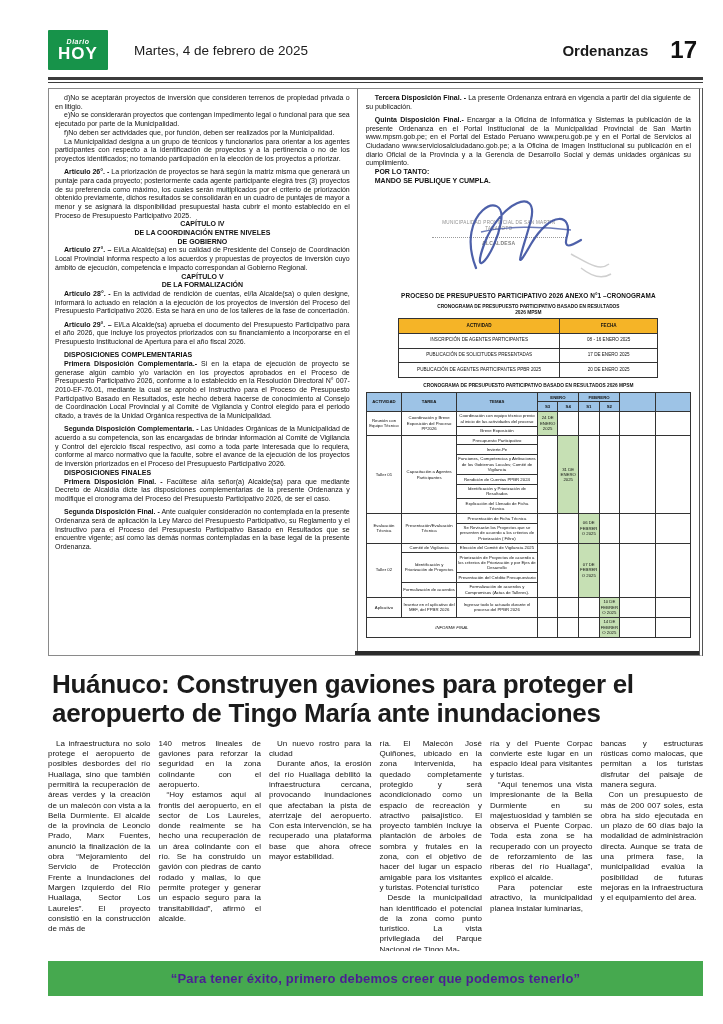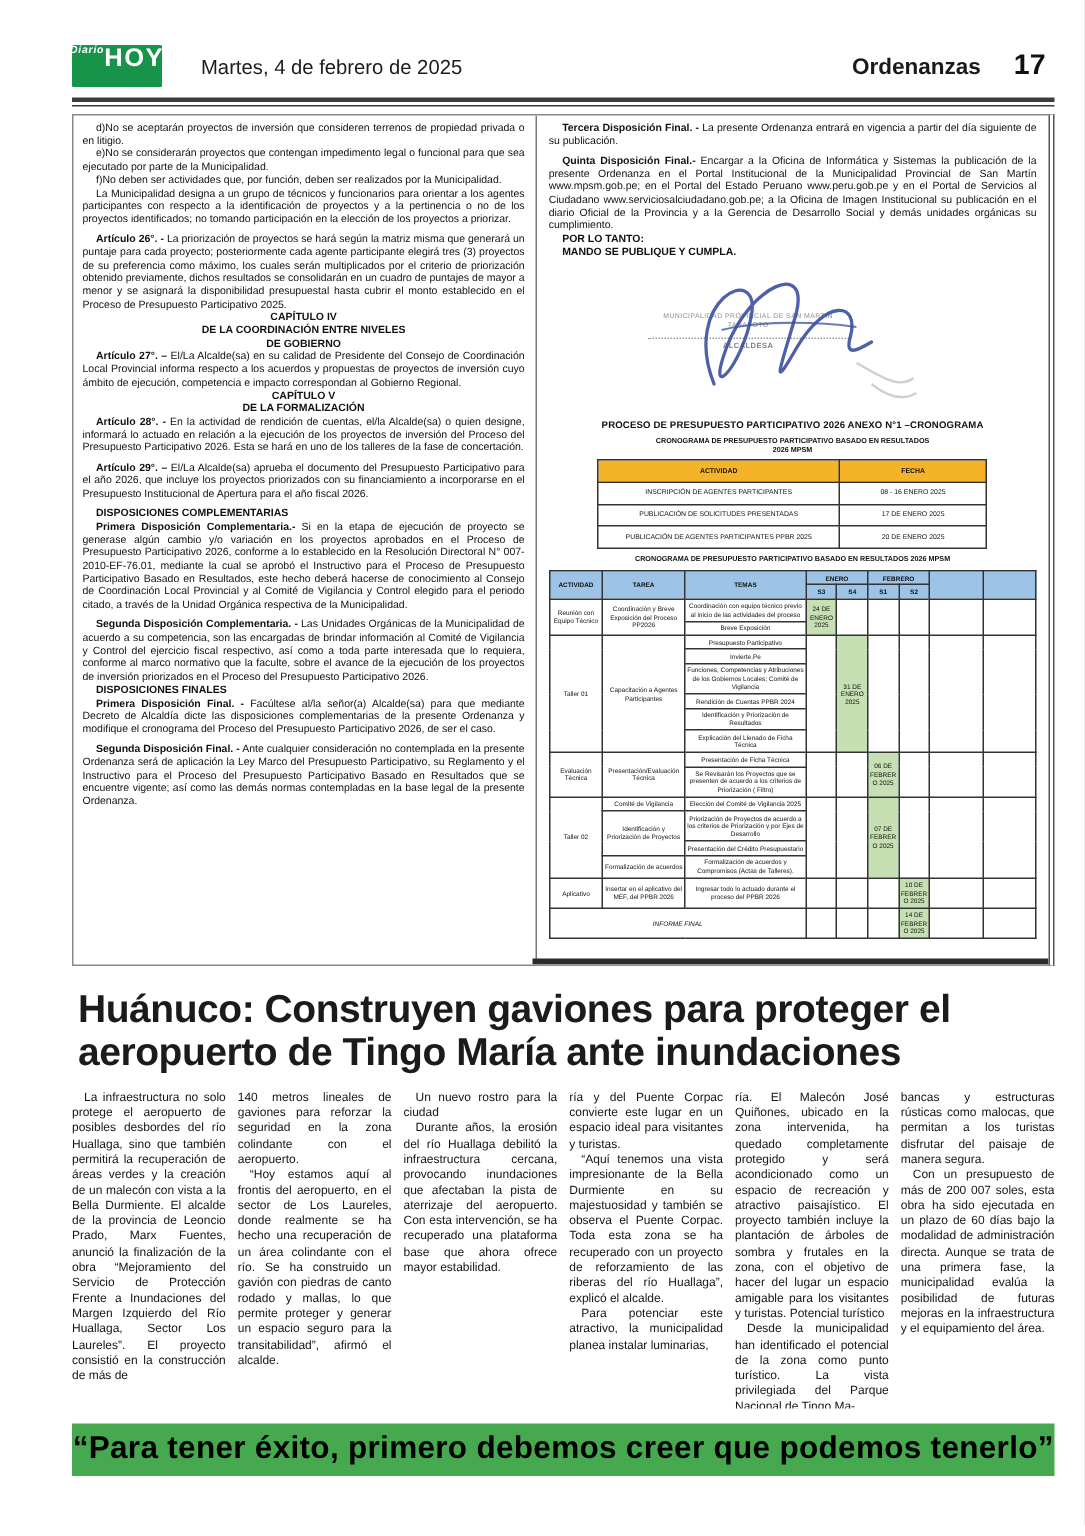--- a/index.html
+++ b/index.html
@@ -2,28 +2,28 @@
 <html><head>
 <meta charset="utf-8">
 <style>
   html,body { margin:0; padding:0; background:#d9d9d9; }
   .page { width:723px; height:1024px; margin:0 auto; background:#ffffff;
           font-family:"Liberation Sans", sans-serif; color:#111;
           box-sizing:border-box; padding:30px 20px 0 48px; position:relative; }
 
   
   .masthead { display:flex; align-items:center; }
-  .logo { width:60px; height:28px; background:#17934a; color:#fff; text-align:center;
-          display:flex; justify-content:center; line-height:1; border-radius:1px; }
+  .logo { width:60px; height:40px; background:#17934a; color:#fff; text-align:center;
+          display:flex; flex-direction:column; justify-content:center; line-height:1; border-radius:1px; }
   .logo-top { font-size:7px; font-style:italic; font-weight:bold; letter-spacing:.5px; }
   .logo-main { font-size:17px; font-weight:bold; letter-spacing:1px; }
   .m-date { margin-left:26px; font-size:13.5px; color:#1c1c1c; }
   .m-spacer { flex:1; }
   .m-section { font-size:15px; font-weight:bold; color:#1a1a1a; }
-  .m-page { font-size:19px; font-weight:bold; margin-left:22px; margin-right:6px; }
+  .m-page { font-size:24px; font-weight:bold; margin-left:22px; margin-right:6px; }
   .rule-thick { height:3px; background:#3c3c3c; margin-top:7px; }
   .rule-thin  { height:1px; background:#3c3c3c; margin-top:2px; }
 
   
   .ordinance { display:flex; margin-top:5px; height:566px; border:1px solid #8a8a8a;
                border-right:4px double #555; position:relative; overflow:hidden; }
   .thickline { position:absolute; bottom:0; left:47%; right:0; height:4px; background:#2b2b2b; }
   .ord-left  { width:47.5%; box-sizing:border-box; padding:5px 7px 0 6px; border-right:1px solid #777;
                font-size:7px; line-height:8.7px; text-align:justify; }
   .ord-right { flex:1; box-sizing:border-box; padding:5px 8px 0 8px;
@@ -60,23 +60,23 @@
   .headline { font-size:26px; font-weight:bold; text-align:left; line-height:1.13;
               margin:14px 4px 10px; color:#1b1b1b; letter-spacing:-.3px; }
   .cols { display:flex; gap:8px; height:212px; overflow:hidden;
           font-size:8px; line-height:10.3px; text-align:justify; color:#141414;justify-content:flex-end; }
   .col { flex:1; }
   .cols p { margin:0; text-indent:8px; }
   .ni { text-indent:0 !important; }
   .pgap { margin-top:10px; }
 
   
-  .banner { margin-top:10px; height:35px; background:#46a94f; color:#000000;
+  .banner { margin-top:10px; height:35px; background:#46a94f; color:#4c1d95;
             display:flex; align-items:center; justify-content:center;
-            font-size:21px; font-weight:bold; letter-spacing:.2px; }
+            font-size:13px; font-weight:bold; letter-spacing:.2px; }
 </style>
 </head>
 <body>
 
 <div class="page">
 
   <header class="masthead">
     <div class="logo">
       <div class="logo-top">Diario</div>
       <div class="logo-main">HOY</div>
@@ -292,29 +292,29 @@
       </div>
       <div class="col">
         <p class="ni">140 metros lineales de gaviones para reforzar la seguridad en la zona colindante con el aeropuerto.</p>
         <p class="pgap">“Hoy estamos aquí al frontis del aeropuerto, en el sector de Los Laureles, donde realmente se ha hecho una recuperación de un área colindante con el río. Se ha construido un gavión con piedras de canto rodado y mallas, lo que permite proteger y generar un espacio seguro para la transitabilidad”, afirmó el alcalde.</p>
       </div>
       <div class="col">
         <p class="pgap">Un nuevo rostro para la ciudad</p>
         <p>Durante años, la erosión del río Huallaga debilitó la infraestructura cercana, provocando inundaciones que afectaban la pista de aterrizaje del aeropuerto. Con esta intervención, se ha recuperado una plataforma base que ahora ofrece mayor estabilidad.</p>
       </div>
       <div class="col">
+        <p class="ni">ría. El Malecón José Quiñones, ubicado en la zona intervenida, ha quedado completamente protegido y será acondicionado como un espacio de recreación y atractivo paisajístico. El proyecto también incluye la plantación de árboles de sombra y frutales en la zona, con el objetivo de hacer del lugar un espacio amigable para los visitantes y turistas. Potencial turístico</p>
+        <p>Desde la municipalidad han identificado el potencial de la zona como punto turístico. La vista privilegiada del Parque Nacional de Tingo Ma-</p>
+      </div>
+      <div class="col">
         <p class="ni">ría y del Puente Corpac convierte este lugar en un espacio ideal para visitantes y turistas.</p>
         <p class="pgap">“Aquí tenemos una vista impresionante de la Bella Durmiente en su majestuosidad y también se observa el Puente Corpac. Toda esta zona se ha recuperado con un proyecto de reforzamiento de las riberas del río Huallaga”, explicó el alcalde.</p>
         <p class="pgap">Para potenciar este atractivo, la municipalidad planea instalar luminarias,</p>
       </div>
       <div class="col">
-        <p class="ni">ría. El Malecón José Quiñones, ubicado en la zona intervenida, ha quedado completamente protegido y será acondicionado como un espacio de recreación y atractivo paisajístico. El proyecto también incluye la plantación de árboles de sombra y frutales en la zona, con el objetivo de hacer del lugar un espacio amigable para los visitantes y turistas. Potencial turístico</p>
-        <p>Desde la municipalidad han identificado el potencial de la zona como punto turístico. La vista privilegiada del Parque Nacional de Tingo Ma-</p>
-      </div>
-      <div class="col">
         <p class="ni">bancas y estructuras rústicas como malocas, que permitan a los turistas disfrutar del paisaje de manera segura.</p>
         <p class="pgap">Con un presupuesto de más de 200 007 soles, esta obra ha sido ejecutada en un plazo de 60 días bajo la modalidad de administración directa. Aunque se trata de una primera fase, la municipalidad evalúa la posibilidad de futuras mejoras en la infraestructura y el equipamiento del área.</p>
       </div>
     </div>
   </section>
 
   <div class="banner">“Para tener éxito, primero debemos creer que podemos tenerlo”</div>
 
 </div>
 

